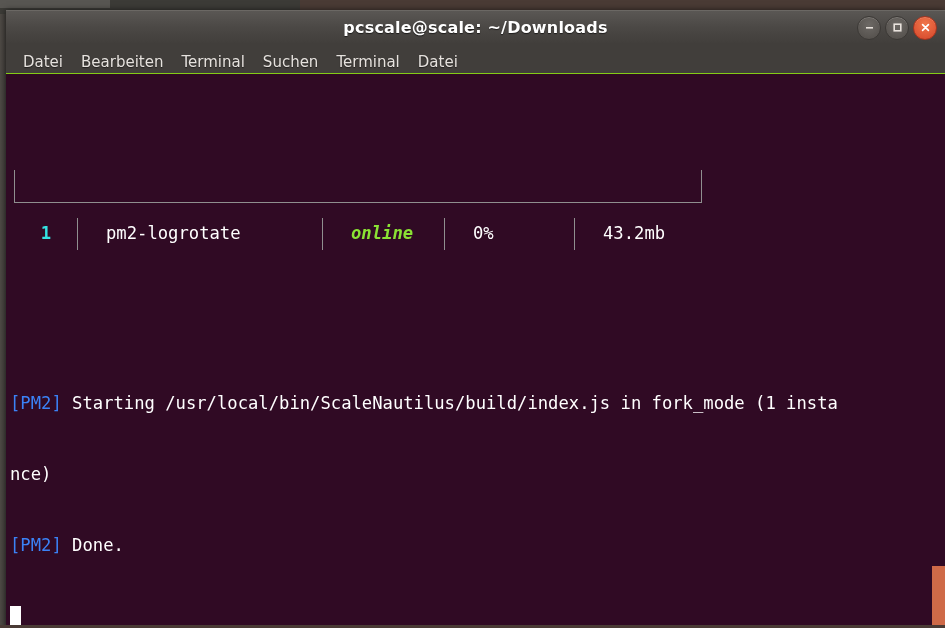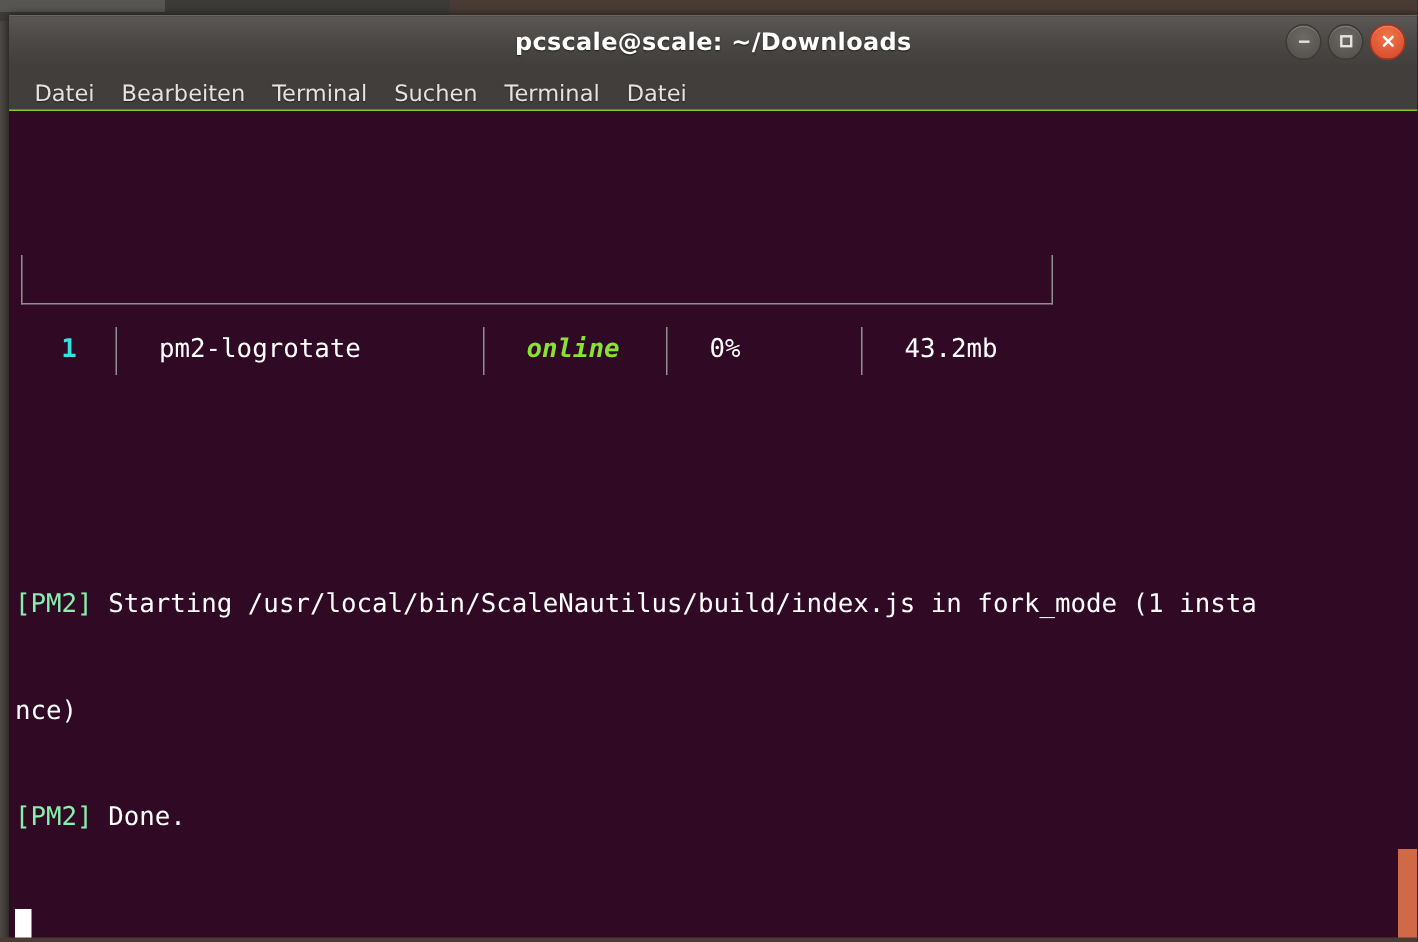--- a/index.html
+++ b/index.html
@@ -87,21 +87,21 @@
     font-size:17.2px;
     line-height:23.6px;
     color:#ffffff;
     overflow:hidden;
     white-space:pre;
   }
   .line{white-space:pre;}
 
   .c-cyan{color:#34e2e2;}
   .c-green{color:#8ae234;font-style:italic;}
-  .c-dimgreen{color:#86efac;}
+  .c-dimgreen{color:#3b82f6;}
   .c-white{color:#ffffff;}
   .c-bold{font-weight:bold;}
 
   
   .tbl{
     position:relative;
     border:1px solid #8f8f8f;
     box-sizing:border-box;
     margin:0 0 0 4px;
   }

